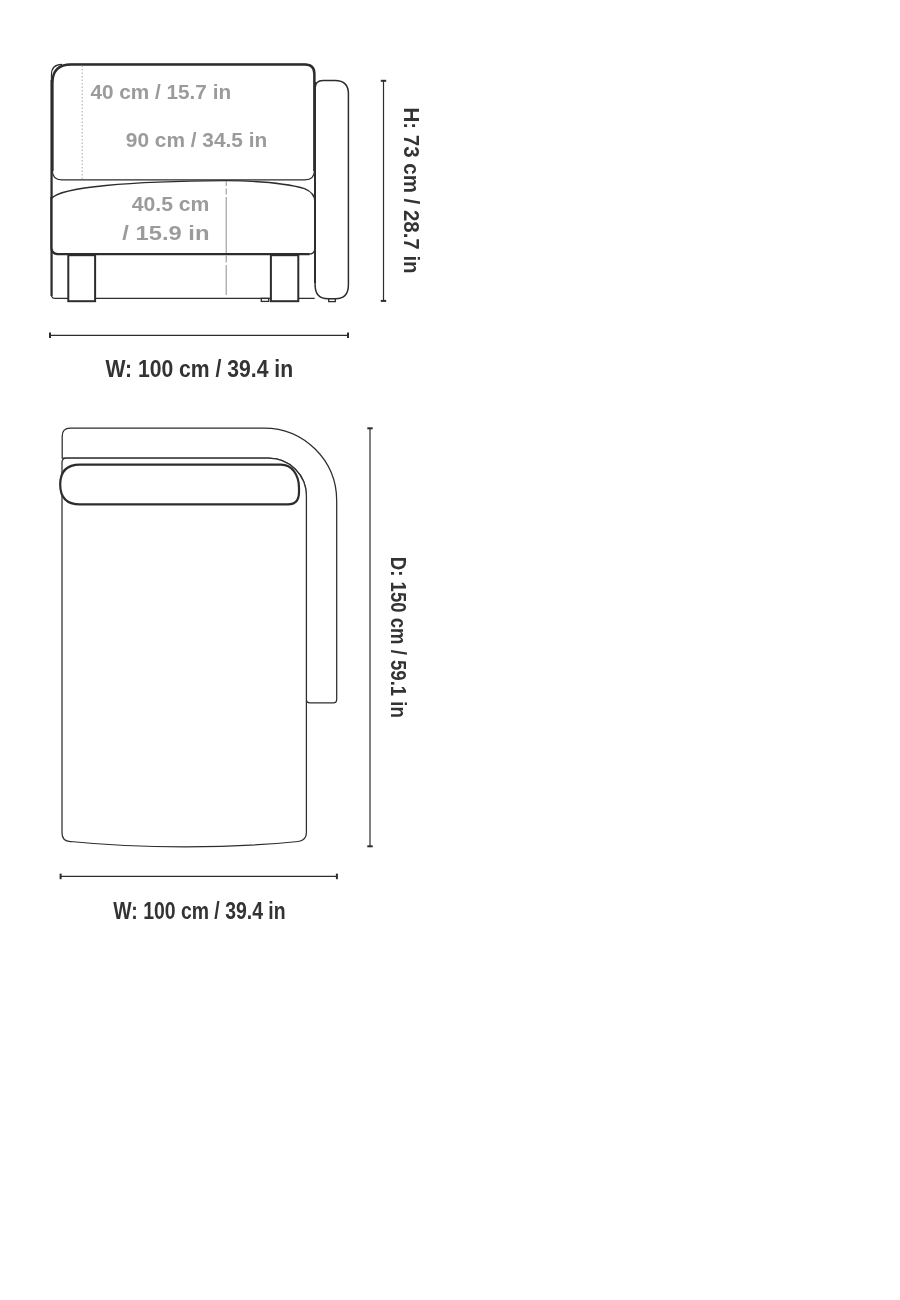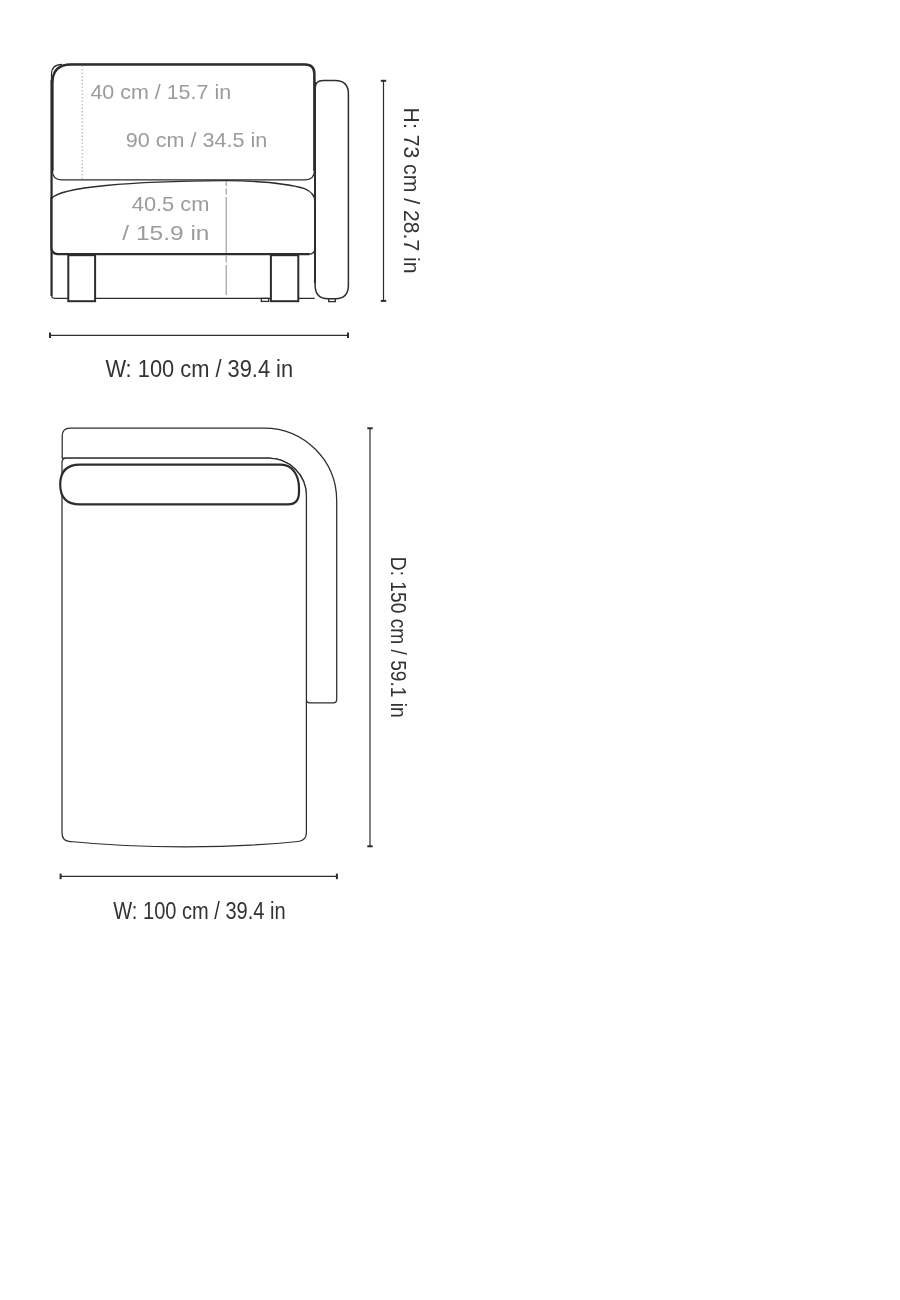--- a/index.html
+++ b/index.html
@@ -1,16 +1,16 @@
 <!DOCTYPE html>
 <html><head>
 <meta charset="utf-8">
 <style>
   html,body{margin:0;padding:0;background:#ffffff;}
-  #page{width:900px;height:1015px;position:relative;background:#fff;overflow:hidden;}
+  #page{width:900px;height:1015px;position:relative;background:#fff;overflow:hidden;font-weight:bold;}
   svg{position:absolute;top:0;left:0;}
   text{font-family:"Liberation Sans",sans-serif;}
 </style>
 </head>
 <body>
 <div id="page">
 <svg width="900" height="1300" viewBox="0 0 900 1300">
 
   <path d="M 62,64.4 Q 51.4,64.4 51.4,75 L 51.4,294.4 Q 51.4,298.4 55.4,298.4 L 314.7,298.4" fill="none" stroke="#2d2d2d" stroke-width="1.1"></path>
 

